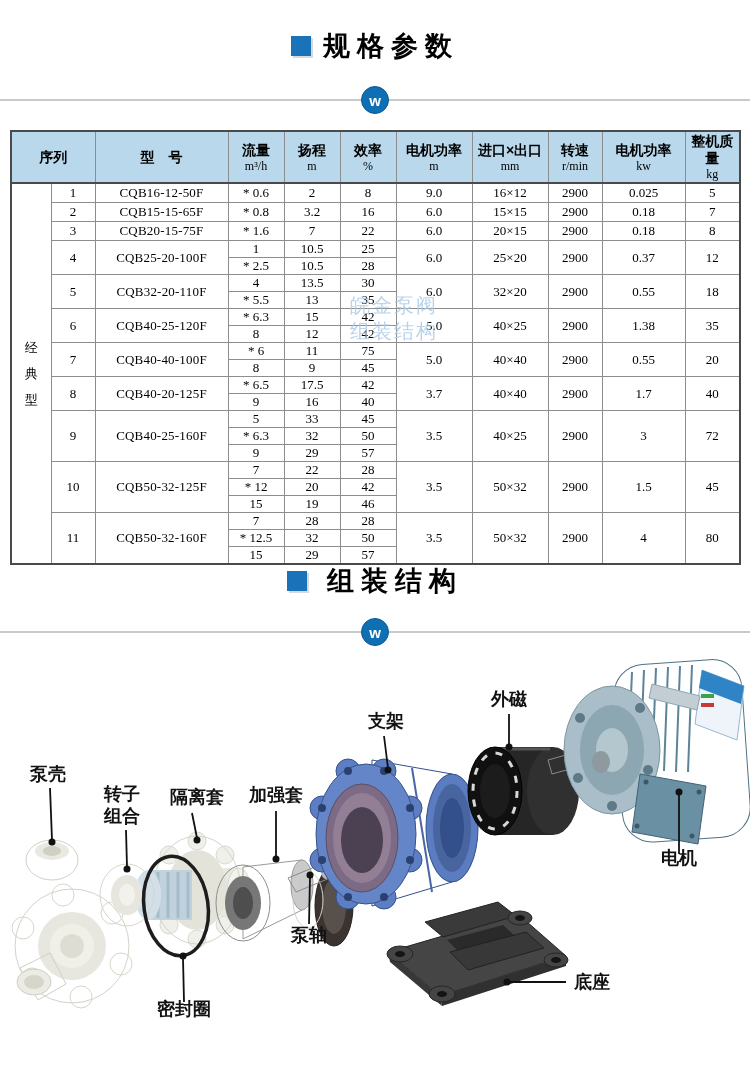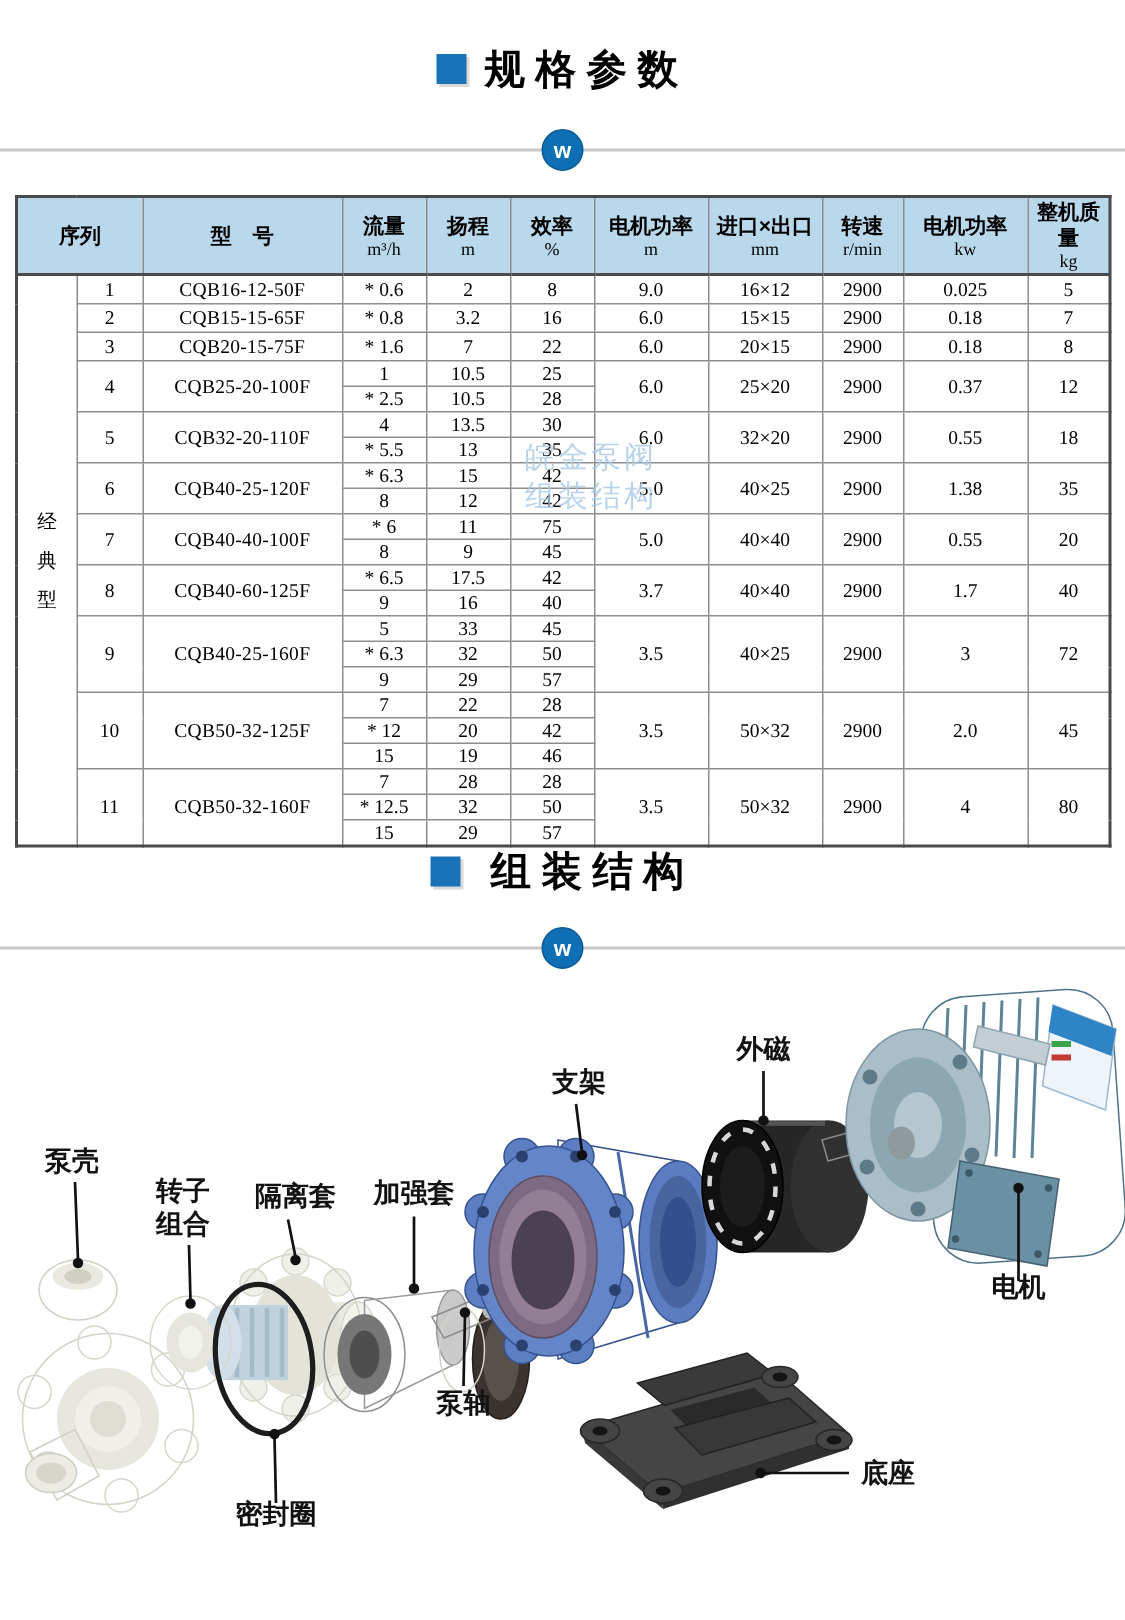--- a/index.html
+++ b/index.html
@@ -217,21 +217,21 @@
           <td rowspan="2">0.55</td>
           <td rowspan="2">20</td>
         </tr>
         <tr class="sub">
           <td>8</td>
           <td>9</td>
           <td>45</td>
         </tr>
         <tr class="sub pump-start">
           <td rowspan="2">8</td>
-          <td rowspan="2" class="model">CQB40-60-125F</td>
+          <td rowspan="2" class="model">CQB40-20-125F</td>
           <td>* 6.5</td>
           <td>17.5</td>
           <td>42</td>
           <td rowspan="2">3.7</td>
           <td rowspan="2">40×40</td>
           <td rowspan="2">2900</td>
           <td rowspan="2">1.7</td>
           <td rowspan="2">40</td>
         </tr>
         <tr class="sub">
@@ -263,21 +263,21 @@
         </tr>
         <tr class="sub pump-start">
           <td rowspan="3">10</td>
           <td rowspan="3" class="model">CQB50-32-125F</td>
           <td>7</td>
           <td>22</td>
           <td>28</td>
           <td rowspan="3">3.5</td>
           <td rowspan="3">50×32</td>
           <td rowspan="3">2900</td>
-          <td rowspan="3">2.0</td>
+          <td rowspan="3">1.5</td>
           <td rowspan="3">45</td>
         </tr>
         <tr class="sub">
           <td>* 12</td>
           <td>20</td>
           <td>42</td>
         </tr>
         <tr class="sub">
           <td>15</td>
           <td>19</td>

